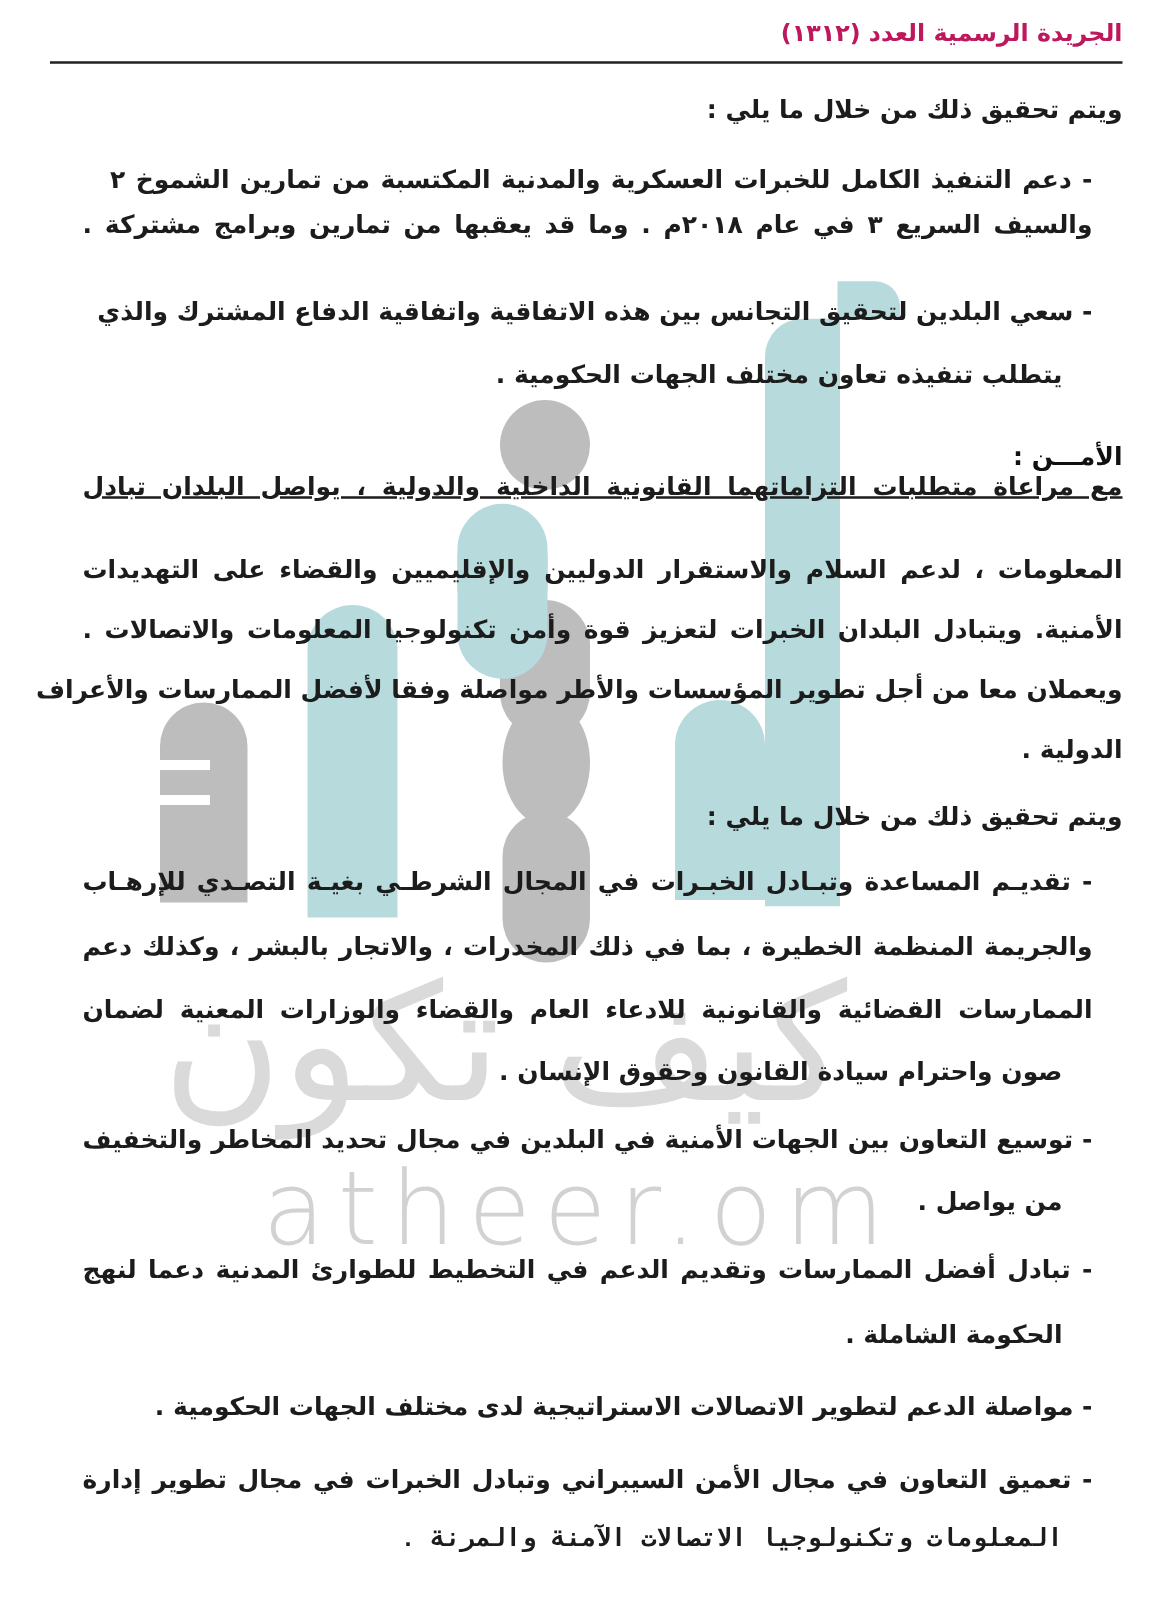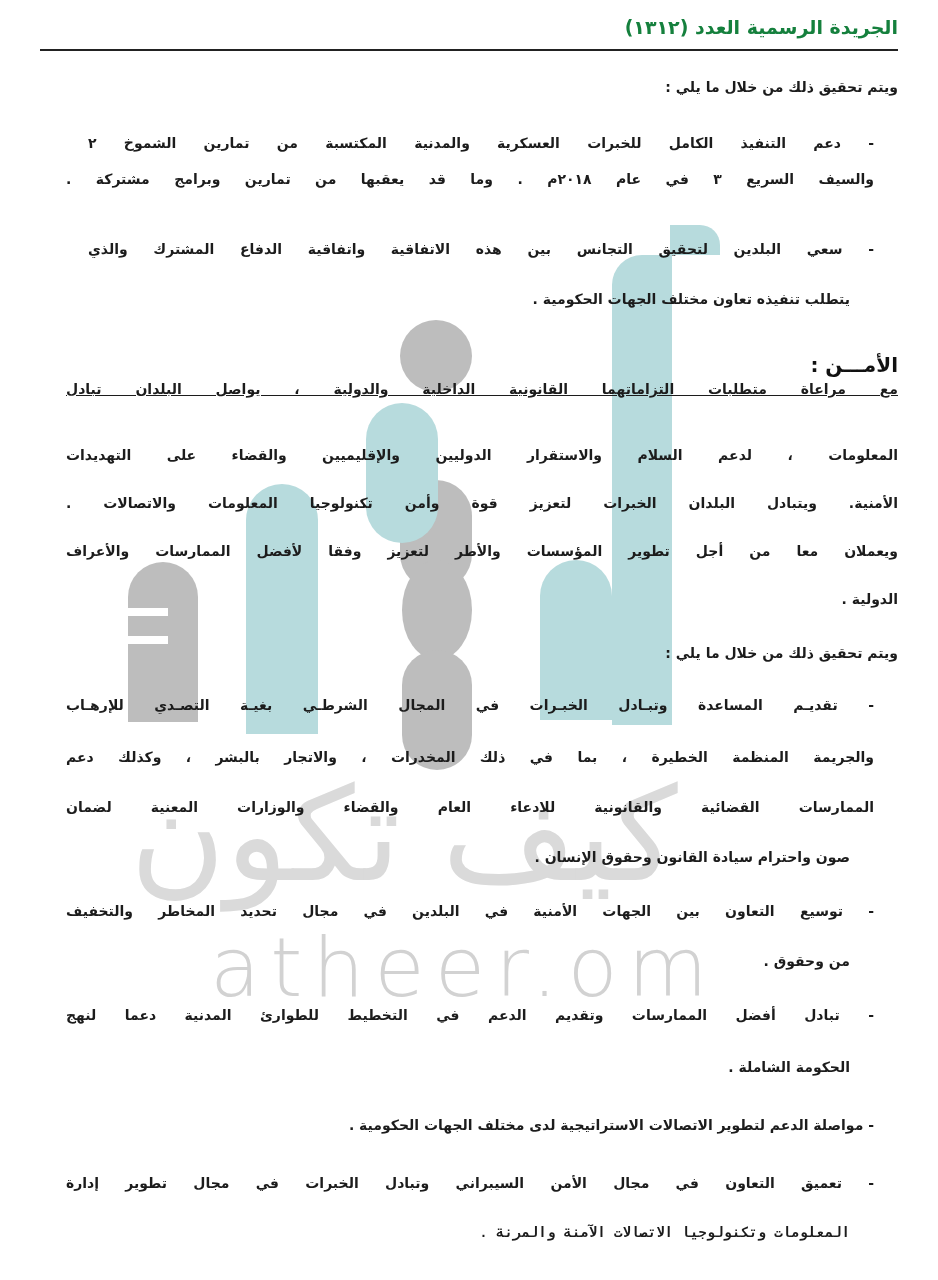--- a/index.html
+++ b/index.html
@@ -52,35 +52,35 @@
       right: 40px;
       left: 66px;
       height: 30px;
     }
     .header-title {
       position: absolute;
       right: 0;
       top: 0;
       font-size: 19px;
       font-weight: bold;
-      color: #15803d;
+      color: #be185d;
     }
     .header-rule {
       position: absolute;
       top: 49px;
       right: 40px;
       left: 40px;
       height: 2px;
       background: #222;
     }
     .line {
       position: absolute;
       right: 40px;
       left: 66px;
-      font-size: 14px;
+      font-size: 20px;
       font-weight: bold;
       white-space: nowrap;
       line-height: 30px;
       color: #1c1c1c;
     }
     .line.justify {
       text-align: justify;
       text-align-last: justify;
     }
     .line.bullet { right: 40px; margin-left: 22px; }
@@ -137,32 +137,32 @@
   <div class="line justify" style="top:164px; right:64px;">والسيف السريع ٣ في عام ٢٠١٨م . وما قد يعقبها من تمارين وبرامج مشتركة .</div>
 
   <div class="line justify bullet" style="top:234px; right:64px;">- سعي البلدين لتحقيق التجانس بين هذه الاتفاقية واتفاقية الدفاع المشترك والذي</div>
   <div class="line" style="top:284px; right:88px;">يتطلب تنفيذه تعاون مختلف الجهات الحكومية .</div>
 
   <div class="section-title" style="top:350px;">الأمـــن :</div>
 
   <div class="line justify" style="top:374px;text-decoration:underline;">مع مراعاة متطلبات التزاماتهما القانونية الداخلية والدولية ، يواصل البلدان تبادل</div>
   <div class="line justify" style="top:440px;">المعلومات ، لدعم السلام والاستقرار الدوليين والإقليميين والقضاء على التهديدات</div>
   <div class="line justify" style="top:488px;">الأمنية. ويتبادل البلدان الخبرات لتعزيز قوة وأمن تكنولوجيا المعلومات والاتصالات .</div>
-  <div class="line justify" style="top:536px;">ويعملان معا من أجل تطوير المؤسسات والأطر لتعزيز وفقا لأفضل الممارسات والأعراف</div>
+  <div class="line justify" style="top:536px;">ويعملان معا من أجل تطوير المؤسسات والأطر مواصلة وفقا لأفضل الممارسات والأعراف</div>
   <div class="line" style="top:584px;">الدولية .</div>
 
   <div class="line" style="top:638px;">ويتم تحقيق ذلك من خلال ما يلي :</div>
 
   <div class="line justify" style="top:690px; right:64px;">- تقديـم المساعدة وتبـادل الخبـرات في المجال الشرطـي بغيـة التصـدي للإرهـاب</div>
   <div class="line justify" style="top:742px; right:64px;">والجريمة المنظمة الخطيرة ، بما في ذلك المخدرات ، والاتجار بالبشر ، وكذلك دعم</div>
   <div class="line justify" style="top:792px; right:64px;">الممارسات القضائية والقانونية للادعاء العام والقضاء والوزارات المعنية لضمان</div>
   <div class="line" style="top:842px; right:88px;">صون واحترام سيادة القانون وحقوق الإنسان .</div>
 
   <div class="line justify" style="top:896px; right:64px;">- توسيع التعاون بين الجهات الأمنية في البلدين في مجال تحديد المخاطر والتخفيف</div>
-  <div class="line" style="top:946px; right:88px;">من وحقوق .</div>
+  <div class="line" style="top:946px; right:88px;">من يواصل .</div>
 
   <div class="line justify" style="top:1000px; right:64px;">- تبادل أفضل الممارسات وتقديم الدعم في التخطيط للطوارئ المدنية دعما لنهج</div>
   <div class="line" style="top:1052px; right:88px;">الحكومة الشاملة .</div>
 
   <div class="line" style="top:1110px; right:64px;">- مواصلة الدعم لتطوير الاتصالات الاستراتيجية لدى مختلف الجهات الحكومية .</div>
 
   <div class="line justify" style="top:1168px; right:64px;">- تعميق التعاون في مجال الأمن السيبراني وتبادل الخبرات في مجال تطوير إدارة</div>
   <div class="line" style="top:1218px; right:88px;font-family:Liberation Mono, monospace;">المعلومات وتكنولوجيا الاتصالات الآمنة والمرنة .</div>
 
 </div>

